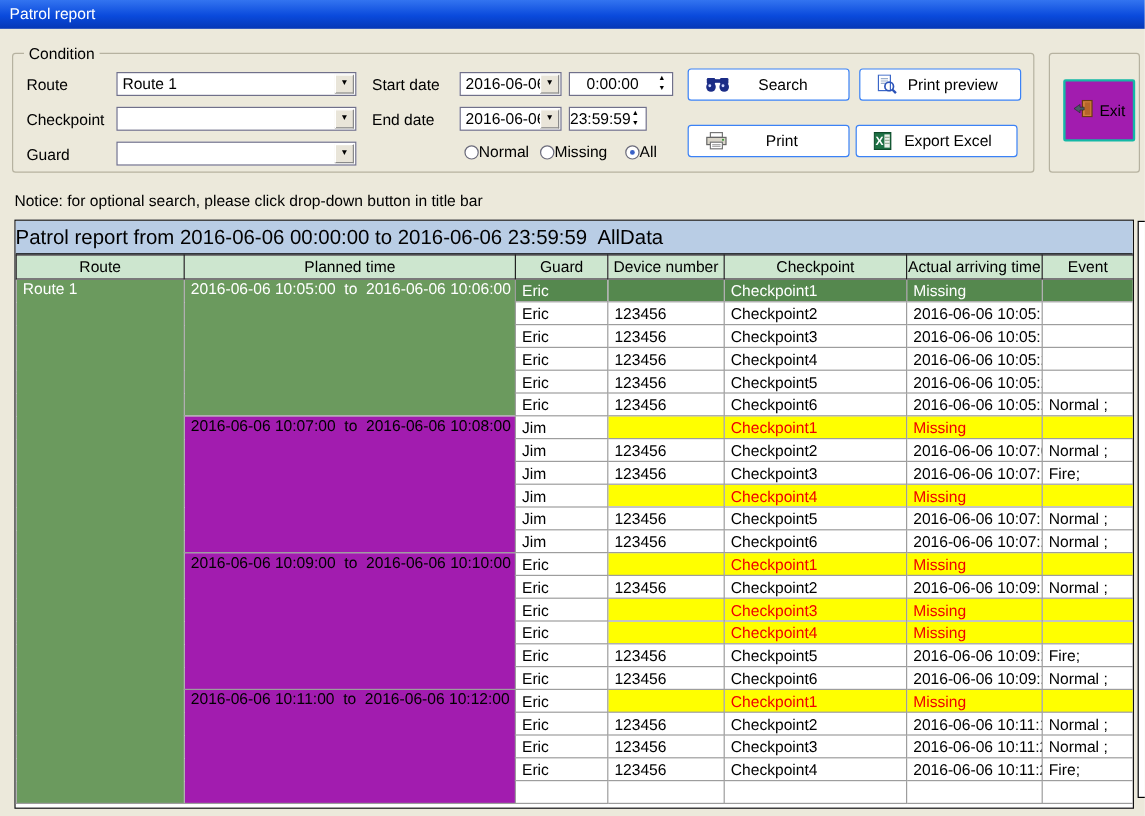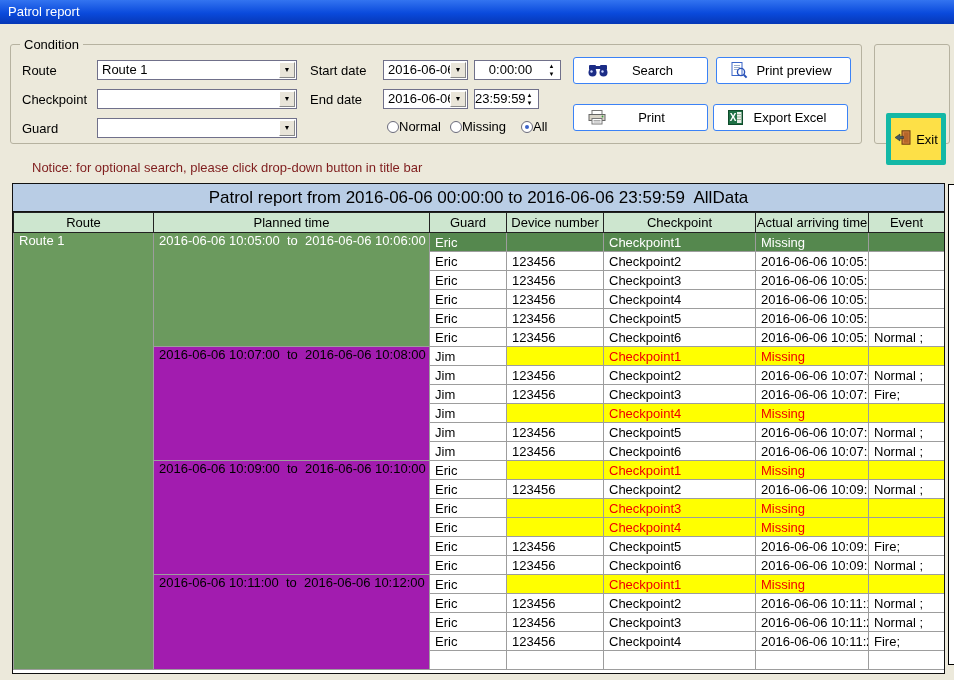--- a/index.html
+++ b/index.html
@@ -33,27 +33,27 @@
   .rdot{width:12px;height:12px;border-radius:50%;background:#fff;border:1px solid #6a6a7a;
     box-sizing:border-box;position:relative;}
   .radio.checked .rdot::after{content:"";position:absolute;left:3px;top:3px;width:4px;height:4px;
     border-radius:50%;background:#3A62C8;}
   .cmd{position:absolute;width:135px;height:27px;background:#fff;border:1px solid #3b82f6;
     border-radius:3px;box-sizing:border-box;display:flex;align-items:center;cursor:default;}
   .cmd .ic{margin-left:14px;display:flex;align-items:center;}
   .cmd .cap{flex:1;text-align:center;margin-right:10px;}
   #btn-search{left:573px;top:57px;} #btn-preview{left:716px;top:57px;}
   #btn-print{left:573px;top:104px;} #btn-export{left:713px;top:104px;}
-  #btn-exit{position:absolute;left:886px;top:66px;width:60px;height:52px;background:#fde047;
-    border:5px solid #14b8a6;border-radius:2px;box-sizing:border-box;display:flex;align-items:center;
-    justify-content:center;gap:5px;margin-top:47px;}
-  #notice{position:absolute;left:12px;top:160px;color:#7f1d1d;margin-left:20px;}
+  #btn-exit{position:absolute;left:886px;top:66px;width:60px;height:52px;background:#a21caf;
+    border:2px solid #14b8a6;border-radius:2px;box-sizing:border-box;display:flex;align-items:center;
+    justify-content:center;gap:5px;}
+  #notice{position:absolute;left:12px;top:160px;color:#000000;}
   #report{position:absolute;left:12px;top:183px;width:933px;height:491px;border:1px solid #111;
     box-sizing:border-box;overflow:hidden;background:#fff;}
-  #report-title{height:27px;background:#B9CDE5;border-bottom:1px solid #111;text-align:center;
+  #report-title{height:27px;background:#B9CDE5;border-bottom:1px solid #111;text-align:left;
     font-size:17px;line-height:27px;white-space:pre;overflow:hidden;}
   #grid{border-collapse:collapse;table-layout:fixed;width:931px;}
   #grid th{background:#CDE6CF;border:1px solid #222;font-weight:normal;font-size:13px;height:19px;
     padding:0;overflow:hidden;white-space:nowrap;}
   #grid td{border:1px solid #9d9d9d;font-size:13px;height:19px;padding:0 0 0 5px;
     white-space:pre;overflow:hidden;box-sizing:border-box;}
   td.route-cell{background:#6B9A5E;color:#fff;vertical-align:top;padding-top:2px;}
   td.planned-green{background:#6B9A5E;color:#fff;vertical-align:top;padding-top:2px;}
   td.planned-white{background:#a21caf;vertical-align:top;padding-top:2px;}
   td.sel{background:#55884E;color:#fff;}

